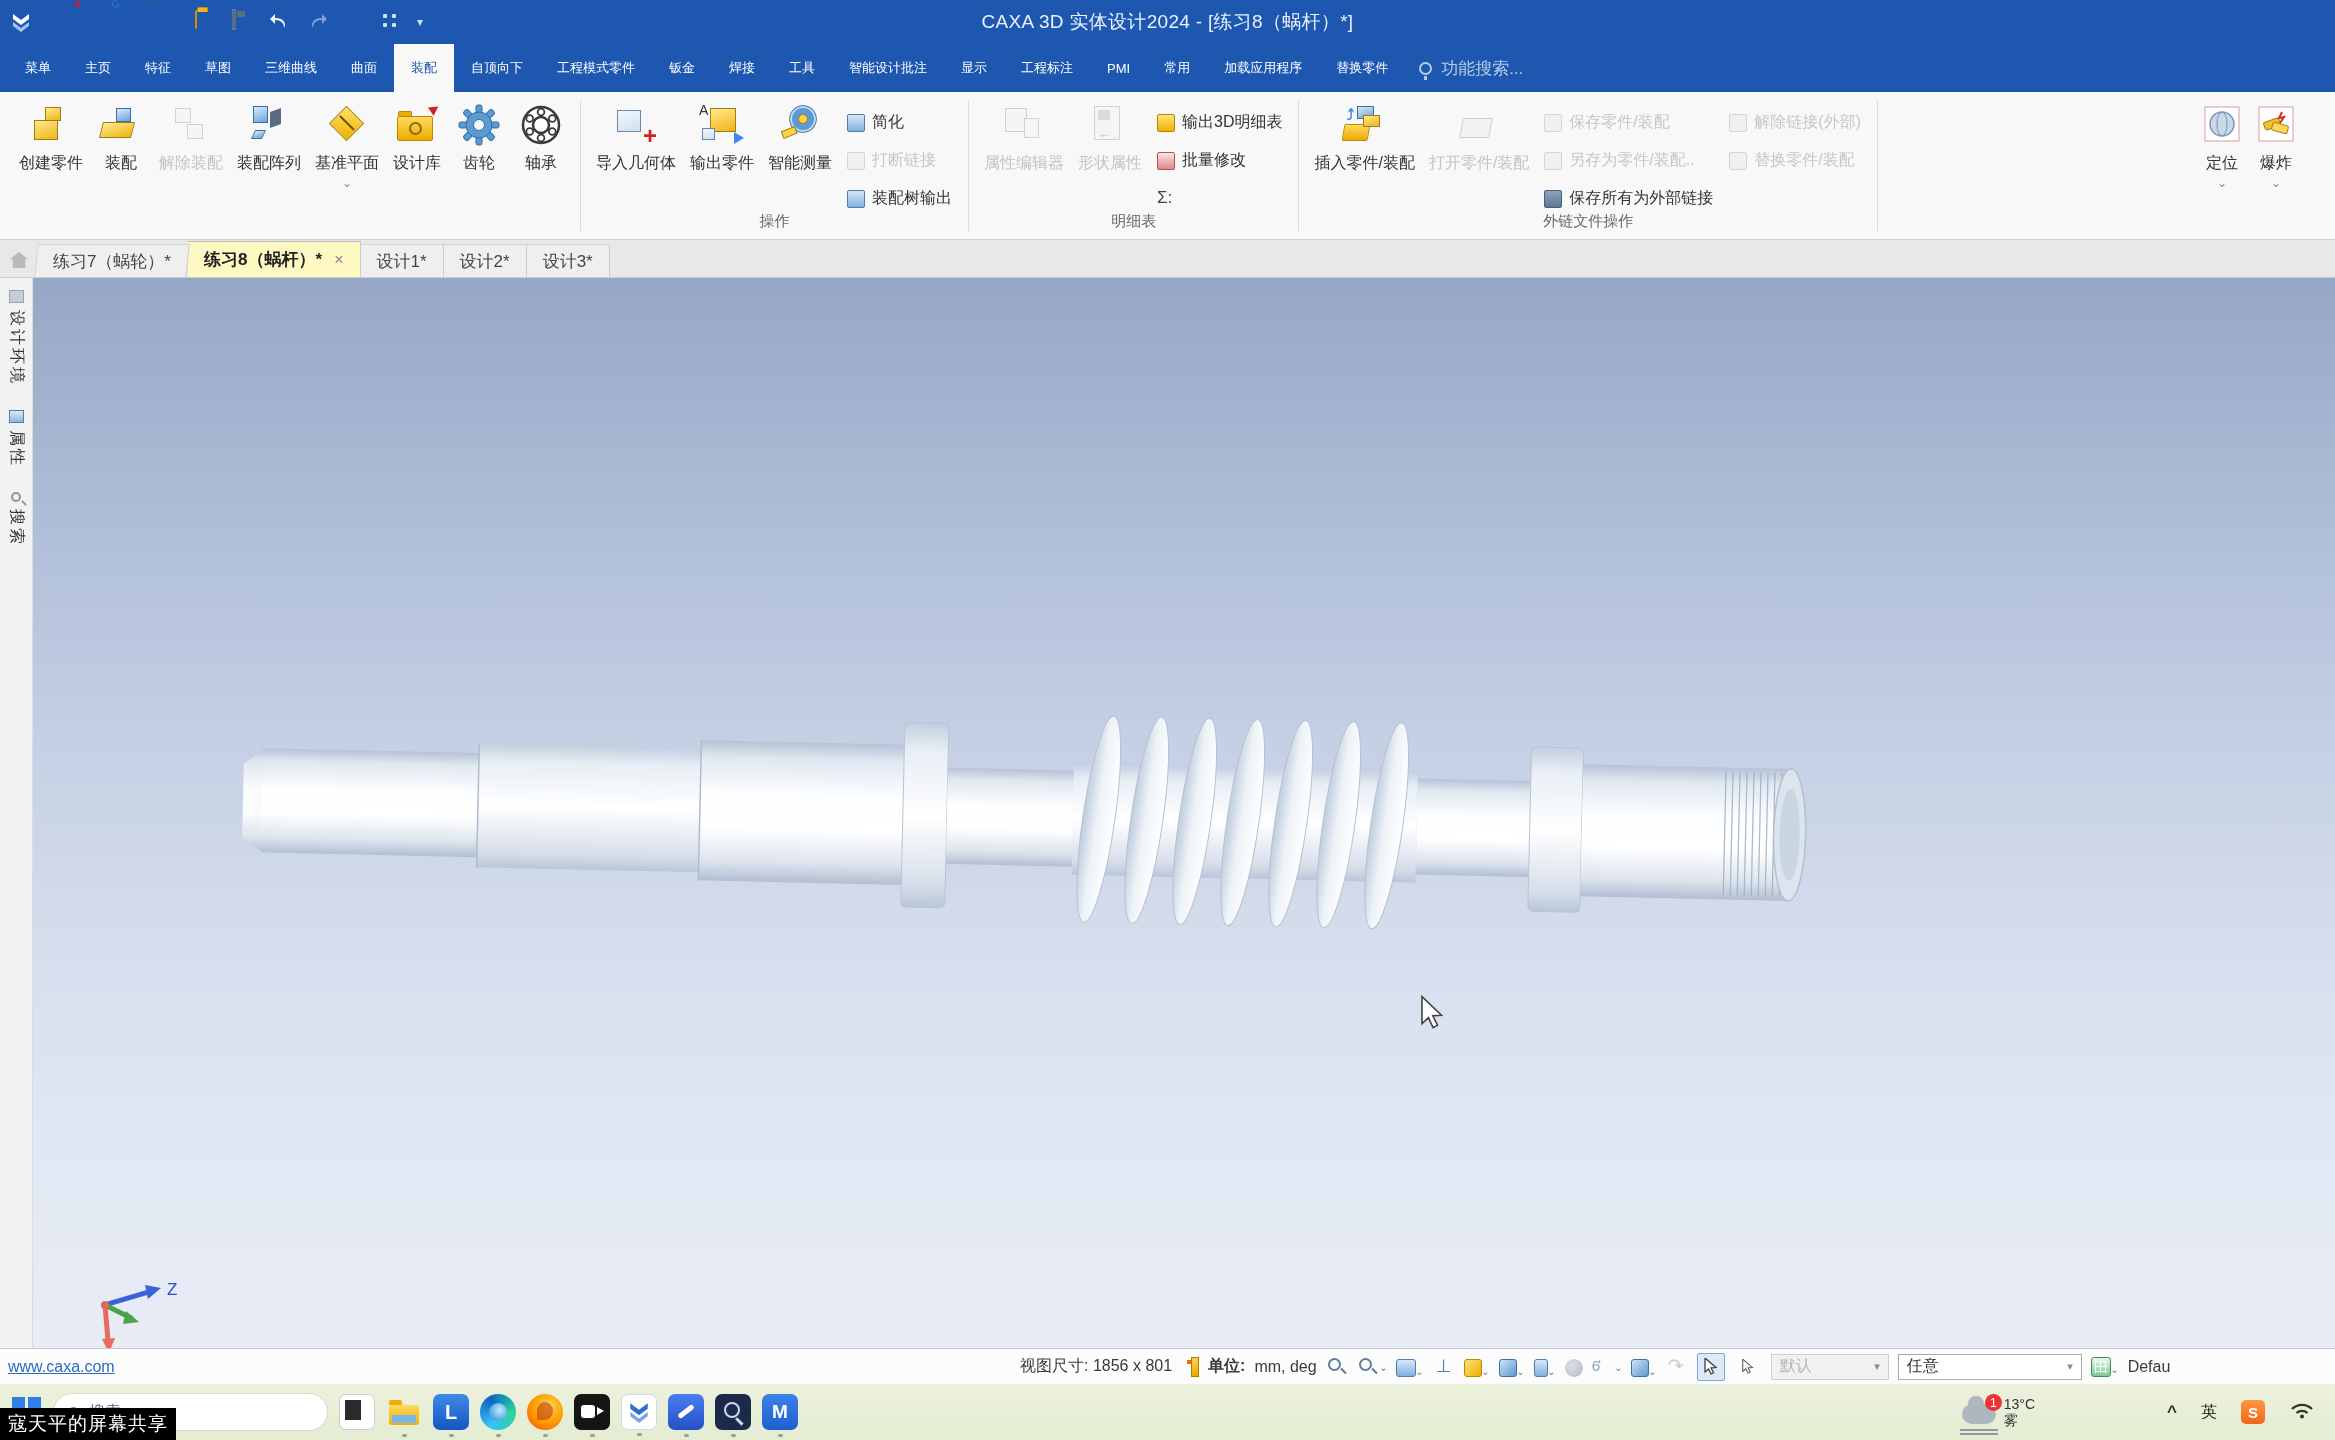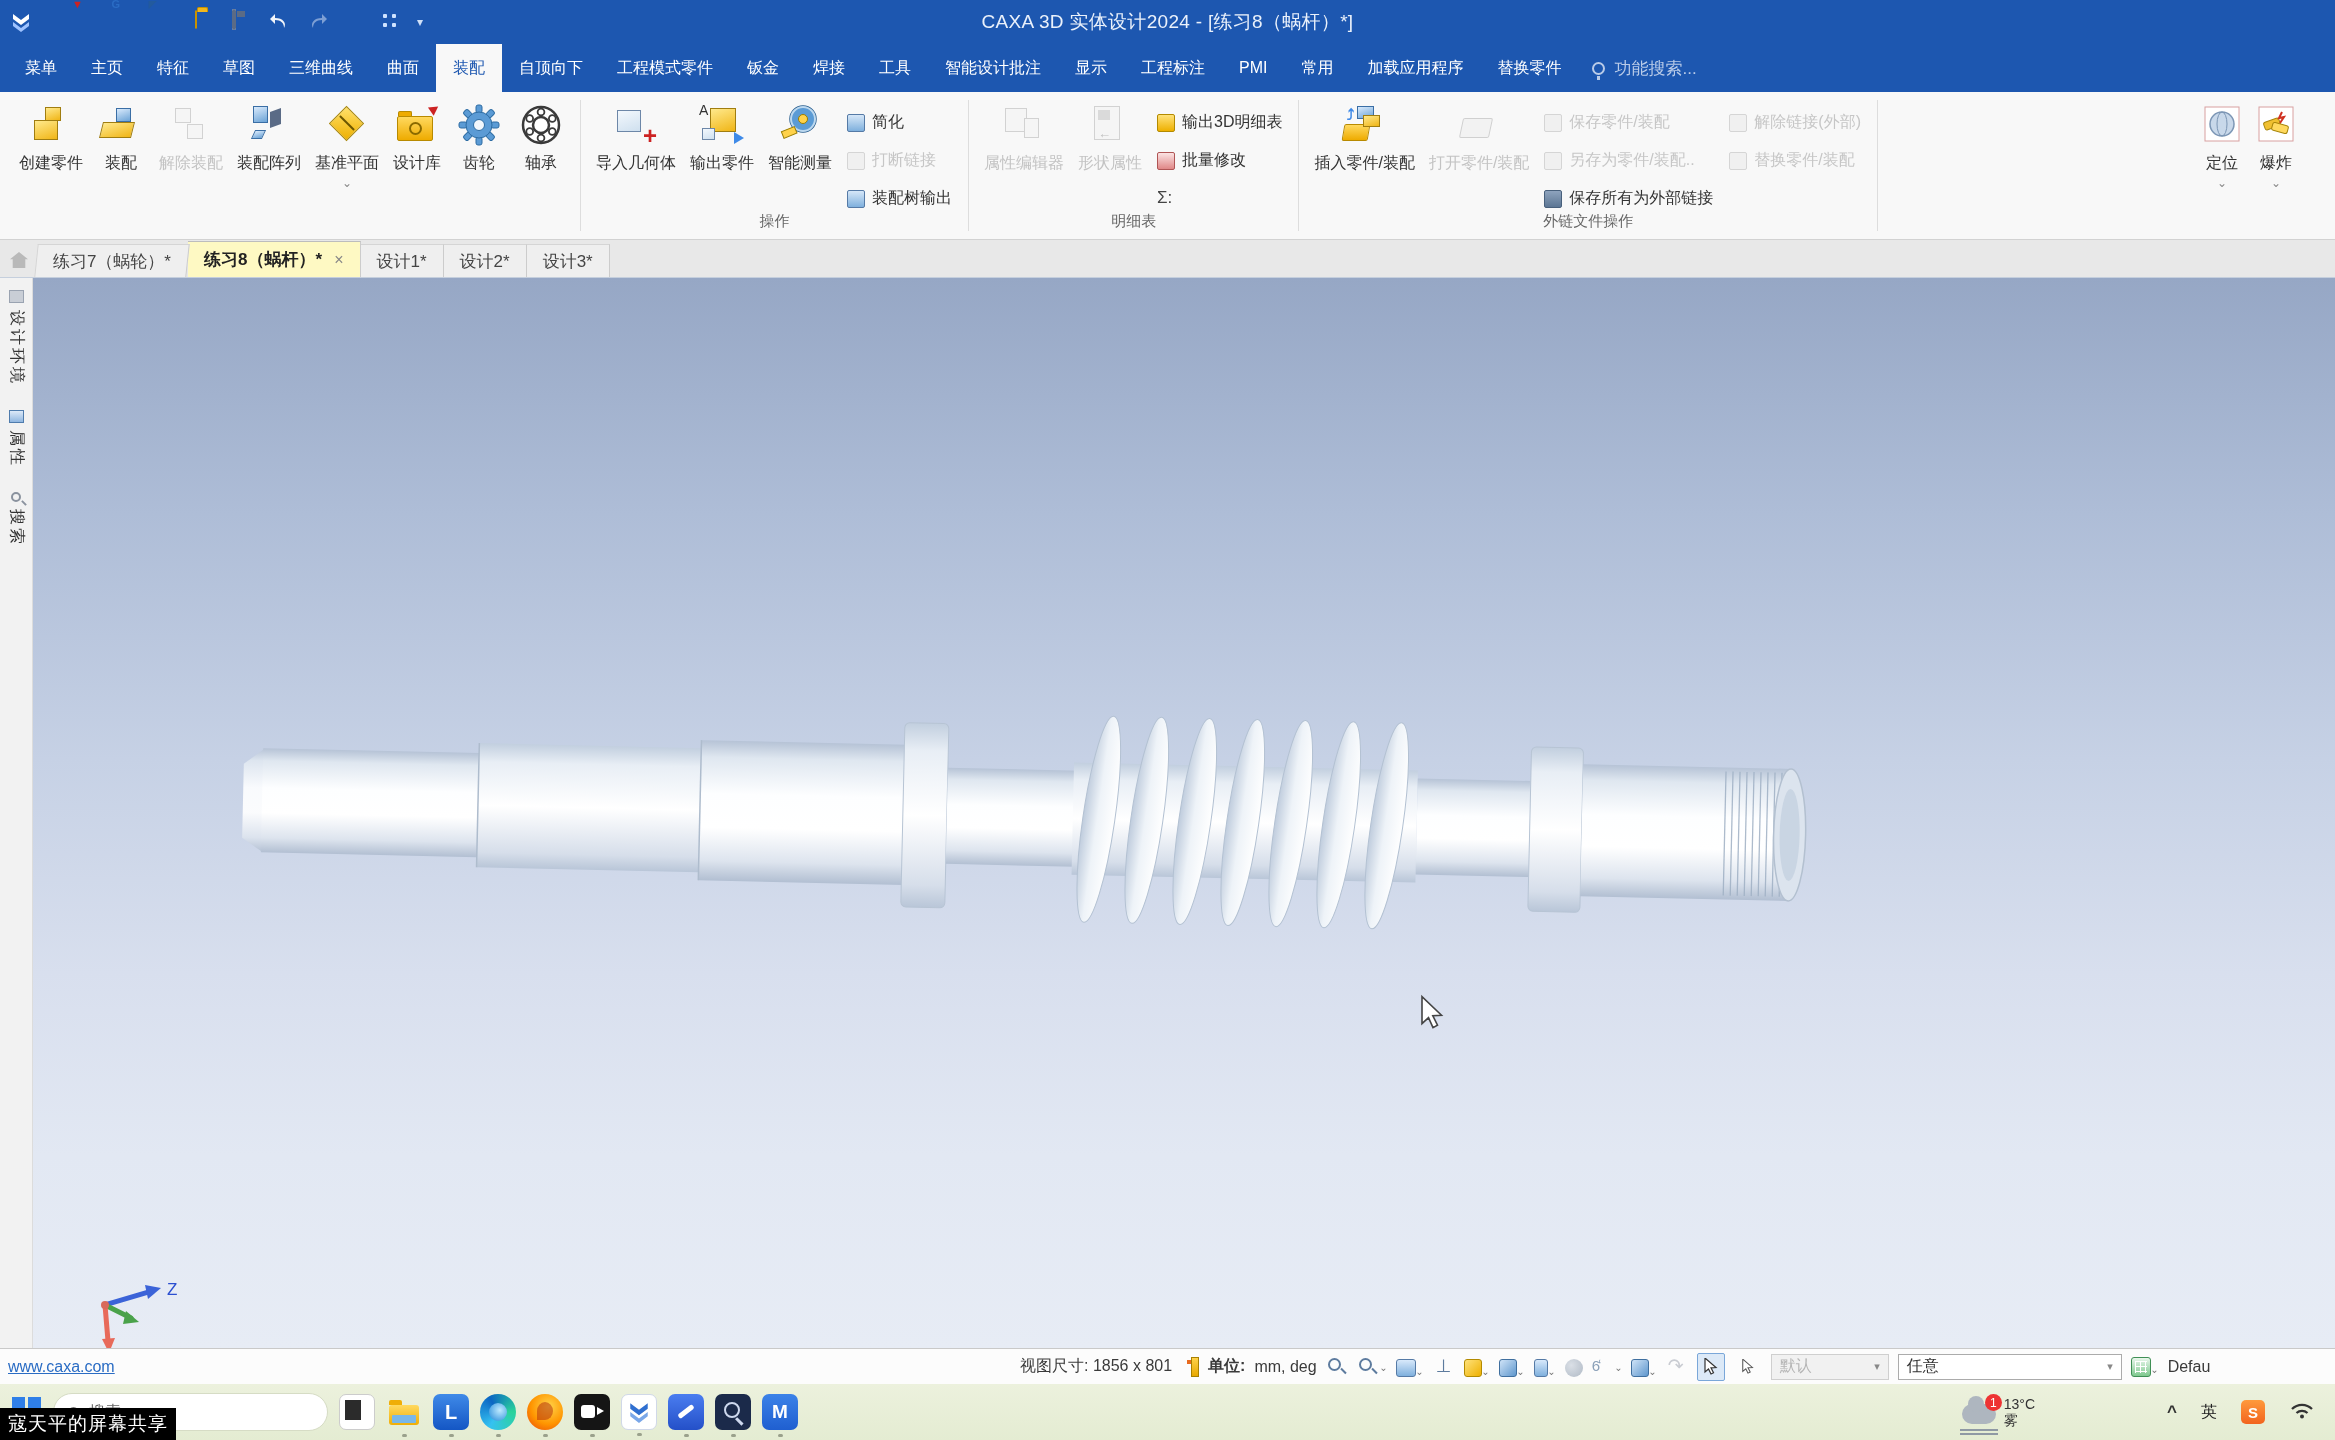--- a/index.html
+++ b/index.html
@@ -23,21 +23,21 @@
   .q-floppy { width:17px; height:19px; background:#e8edf5; border:2px solid #5b6b85; border-radius:2px; position:relative; margin-top:1px; }
   .q-floppy::before { content:""; position:absolute; top:0; left:3px; width:8px; height:6px; background:#5b6b85; }
   .q-sphere { width:18px; height:18px; border-radius:50%; background:radial-gradient(circle at 35% 35%, #b9c6da, #8294ad); margin-top:2px; opacity:.8; }
   .q-grid { width:20px; height:20px; background:rgba(255,255,255,.18); border-radius:3px; position:relative; }
   .q-grid i { position:absolute; width:4px; height:4px; background:#cfe3ff; border-radius:1px; }
   .q-caret { color:#cfe0f8; font-size:12px; line-height:22px; }
   .win-title { position:absolute; left:0; right:0; text-align:center; color:#eaf1fb; font-size:19px; letter-spacing:.3px; z-index:1; }
 
   
   .menubar { height:48px; background:#1d57b0; display:flex; align-items:stretch; padding-left:8px; flex:0 0 auto; }
-  .menu-item { color:#fff; font-size:16px; display:flex; align-items:center; padding:0 17px; white-space:nowrap; cursor:default; }
+  .menu-item { color:#fff; font-size:13px; display:flex; align-items:center; padding:0 17px; white-space:nowrap; cursor:default; }
   .menu-item.active { background:#f8f8f8; color:#1d57b0; }
   .menu-search { display:flex; align-items:center; gap:9px; margin-left:14px; color:#b9cbe8; font-size:17px; }
   .bulb { width:13px; height:13px; border:2px solid #b9cbe8; border-radius:50%; position:relative; }
   .bulb::after { content:""; position:absolute; left:3px; top:12px; width:3px; height:4px; background:#b9cbe8; }
 
   
   .ribbon { height:148px; background:#f8f8f8; border-bottom:1px solid #d2d2d2; display:flex; align-items:stretch; padding:0 4px; flex:0 0 auto; }
   .rgroup { display:flex; flex-direction:column; padding:2px 8px 0; }
   .rgroup-body { flex:1; display:flex; align-items:flex-start; }
   .rgroup-label { text-align:center; color:#666; font-size:15px; padding:2px 0 8px; }
@@ -644,21 +644,21 @@
       </span>
       <span class="cursor-btn plain">
         <svg width="14" height="16" viewBox="0 0 16 18">
             <path d="M2 0 L2 14 L5.5 11 L8 16 L10.5 14.8 L8 9.8 L13 9.5 Z" fill="#fff" stroke="#555" stroke-width="1.2"></path>
           </svg>
       </span>
       <span class="combo disabled" style="width:118px;">
         <span>默认</span>
           <span class="ca">▾</span>
       </span>
-      <span class="combo" style="width:224px;">
+      <span class="combo" style="width:184px;">
         <span>任意</span>
           <span class="ca">▾</span>
       </span>
       <span class="sbi excel" style="margin-right:8px;">
           <span class="dd">⌄</span>
         </span>
       <span>Defau</span>
     </div>
   </div>
 

